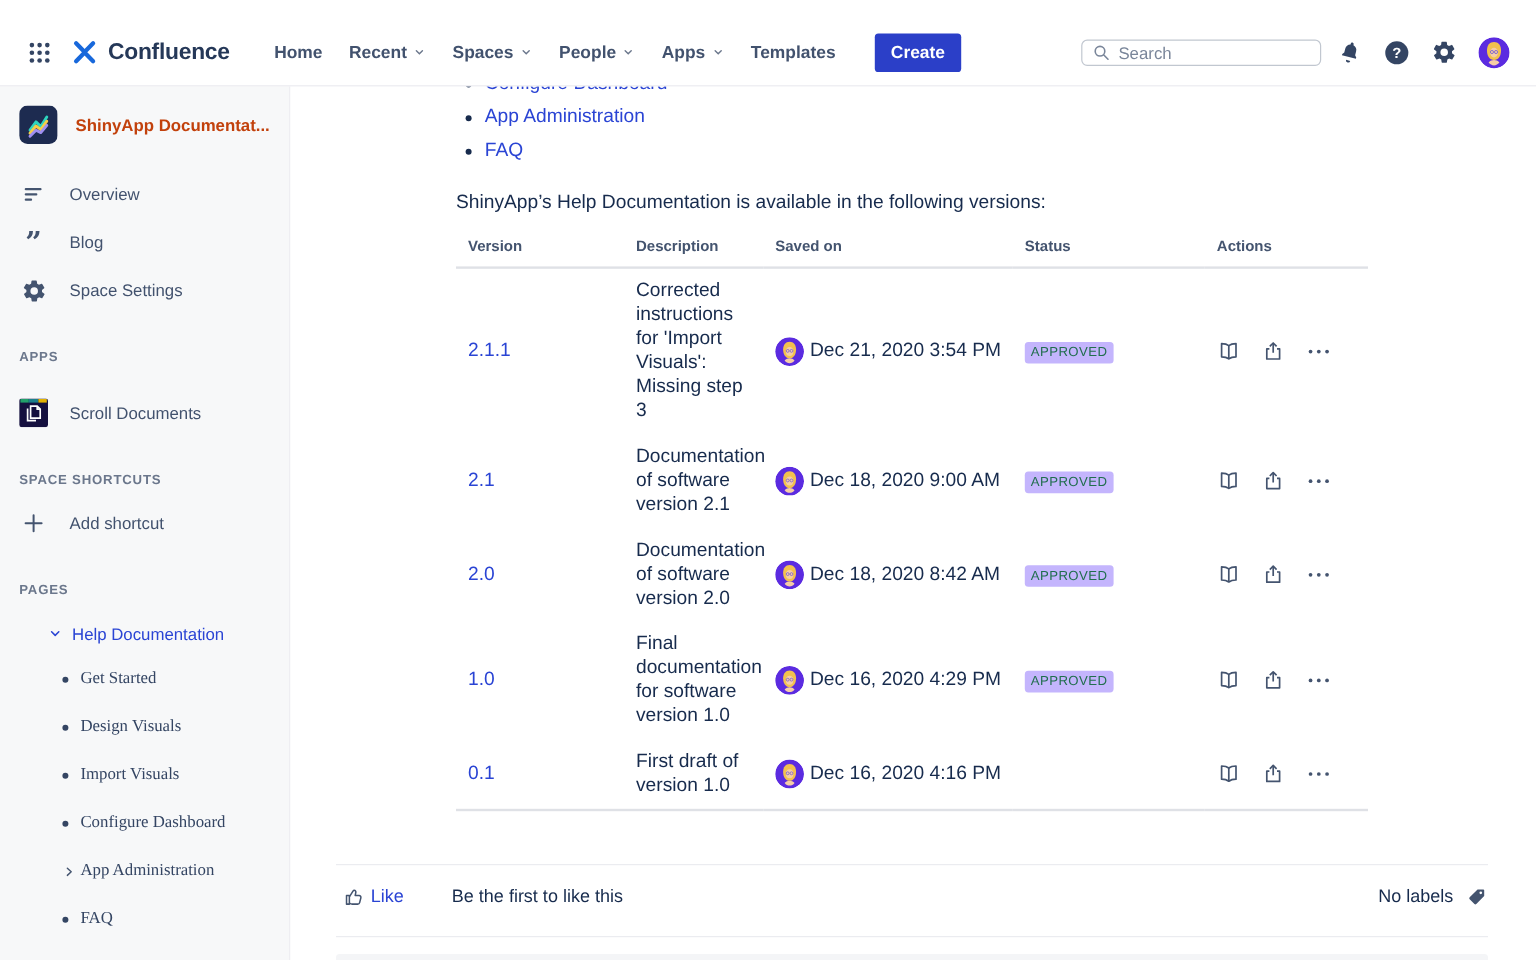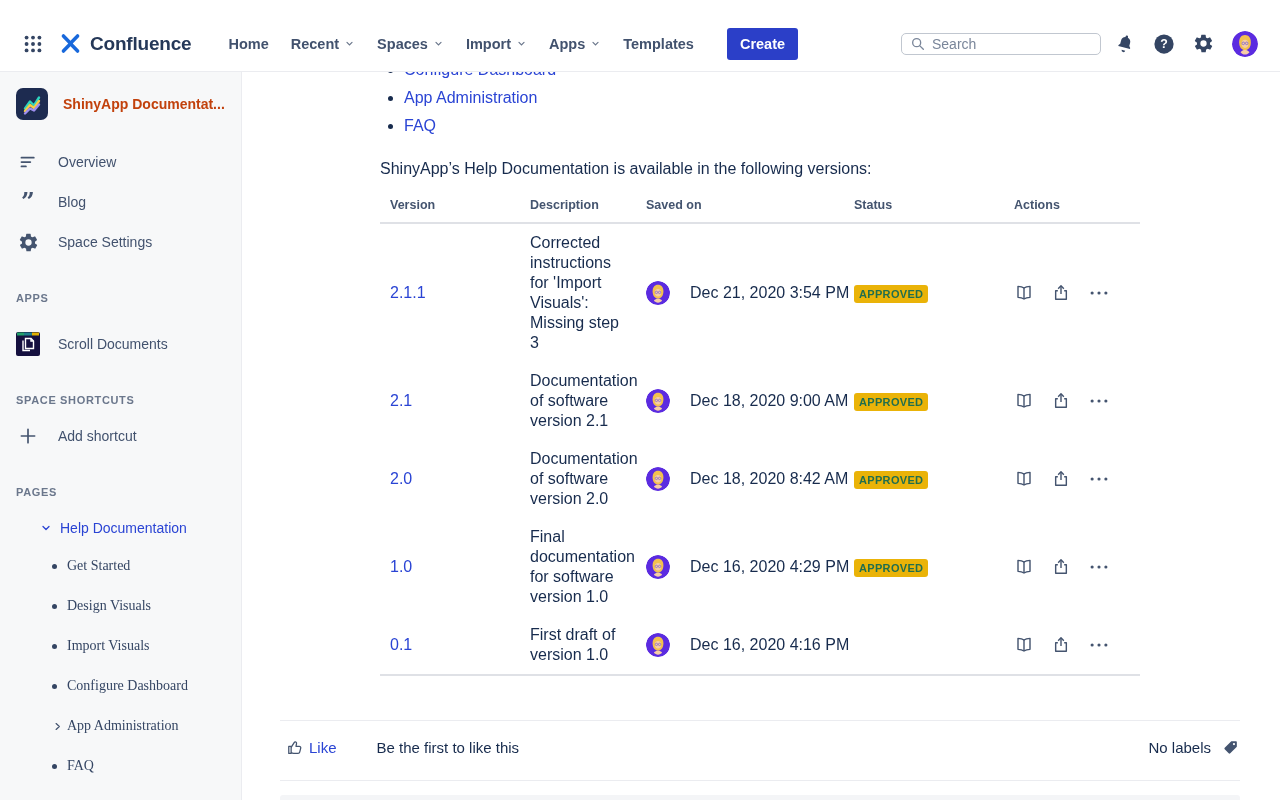--- a/index.html
+++ b/index.html
@@ -54,22 +54,22 @@
   .toc .dot { width:5px; height:5px; border-radius:50%; background:#172B4D; margin-right:11px; flex:none; }
   a.link { color:#2A44D4; text-decoration:none; font-size:16px; cursor:pointer; }
   .intro { margin-top:18px; font-size:16px; line-height:22px; color:#172B4D; }
 
   table.versions { margin-top:12px; width:760px; border-collapse:collapse; table-layout:fixed; }
   table.versions th { text-align:left; font-size:12.5px; font-weight:700; color:#44546F;
                       padding:6px 10px 10px 10px; border-bottom:2px solid #DFE1E6; }
   table.versions td { padding:9px 10px; vertical-align:middle; font-size:16px; color:#172B4D; }
   table.versions tbody tr:last-child td { border-bottom:2px solid #DFE1E6; }
   td.desc { line-height:20px; }
-  .saved { display:flex; align-items:center; gap:20px; white-space:nowrap; }
-  .status-badge { display:inline-block; background:#eab308; color:#216E4E; font-size:11px; font-weight:700;
+  .saved { display:flex; align-items:center; gap:5px; white-space:nowrap; }
+  .status-badge { display:inline-block; background:#c4b5fd; color:#216E4E; font-size:11px; font-weight:400;
                   letter-spacing:0.03em; padding:3px 5px; border-radius:3px; }
   .status-badge:empty { display:none; }
   .actions { display:flex; align-items:center; gap:17px; }
   .actions .icon-btn { padding:0; }
 
   
   .footer-area { margin:44px 40px 0 38px; width:960px; }
   .like-row { border-top:1px solid #EBECF0; display:flex; align-items:center; padding:17px 0 17px 6px; }
   .like-link { display:flex; align-items:center; gap:4px; cursor:pointer; }
   .like-link span { color:#2A44D4; font-size:15px; }
@@ -121,21 +121,21 @@
               <path d="M6.5 9.5l5.5 5.5 5.5-5.5" stroke="#6B778C" stroke-width="2.6" fill="none" stroke-linecap="round"></path>
             </svg>
           </button>
         <button class="nav-item">
             <span>Spaces</span>
             <svg width="11" height="11" viewBox="0 0 24 24">
               <path d="M6.5 9.5l5.5 5.5 5.5-5.5" stroke="#6B778C" stroke-width="2.6" fill="none" stroke-linecap="round"></path>
             </svg>
           </button>
         <button class="nav-item">
-            <span>Import</span>
+            <span>People</span>
             <svg width="11" height="11" viewBox="0 0 24 24">
               <path d="M6.5 9.5l5.5 5.5 5.5-5.5" stroke="#6B778C" stroke-width="2.6" fill="none" stroke-linecap="round"></path>
             </svg>
           </button>
         <button class="nav-item">
             <span>Apps</span>
             <svg width="11" height="11" viewBox="0 0 24 24">
               <path d="M6.5 9.5l5.5 5.5 5.5-5.5" stroke="#6B778C" stroke-width="2.6" fill="none" stroke-linecap="round"></path>
             </svg>
           </button>

